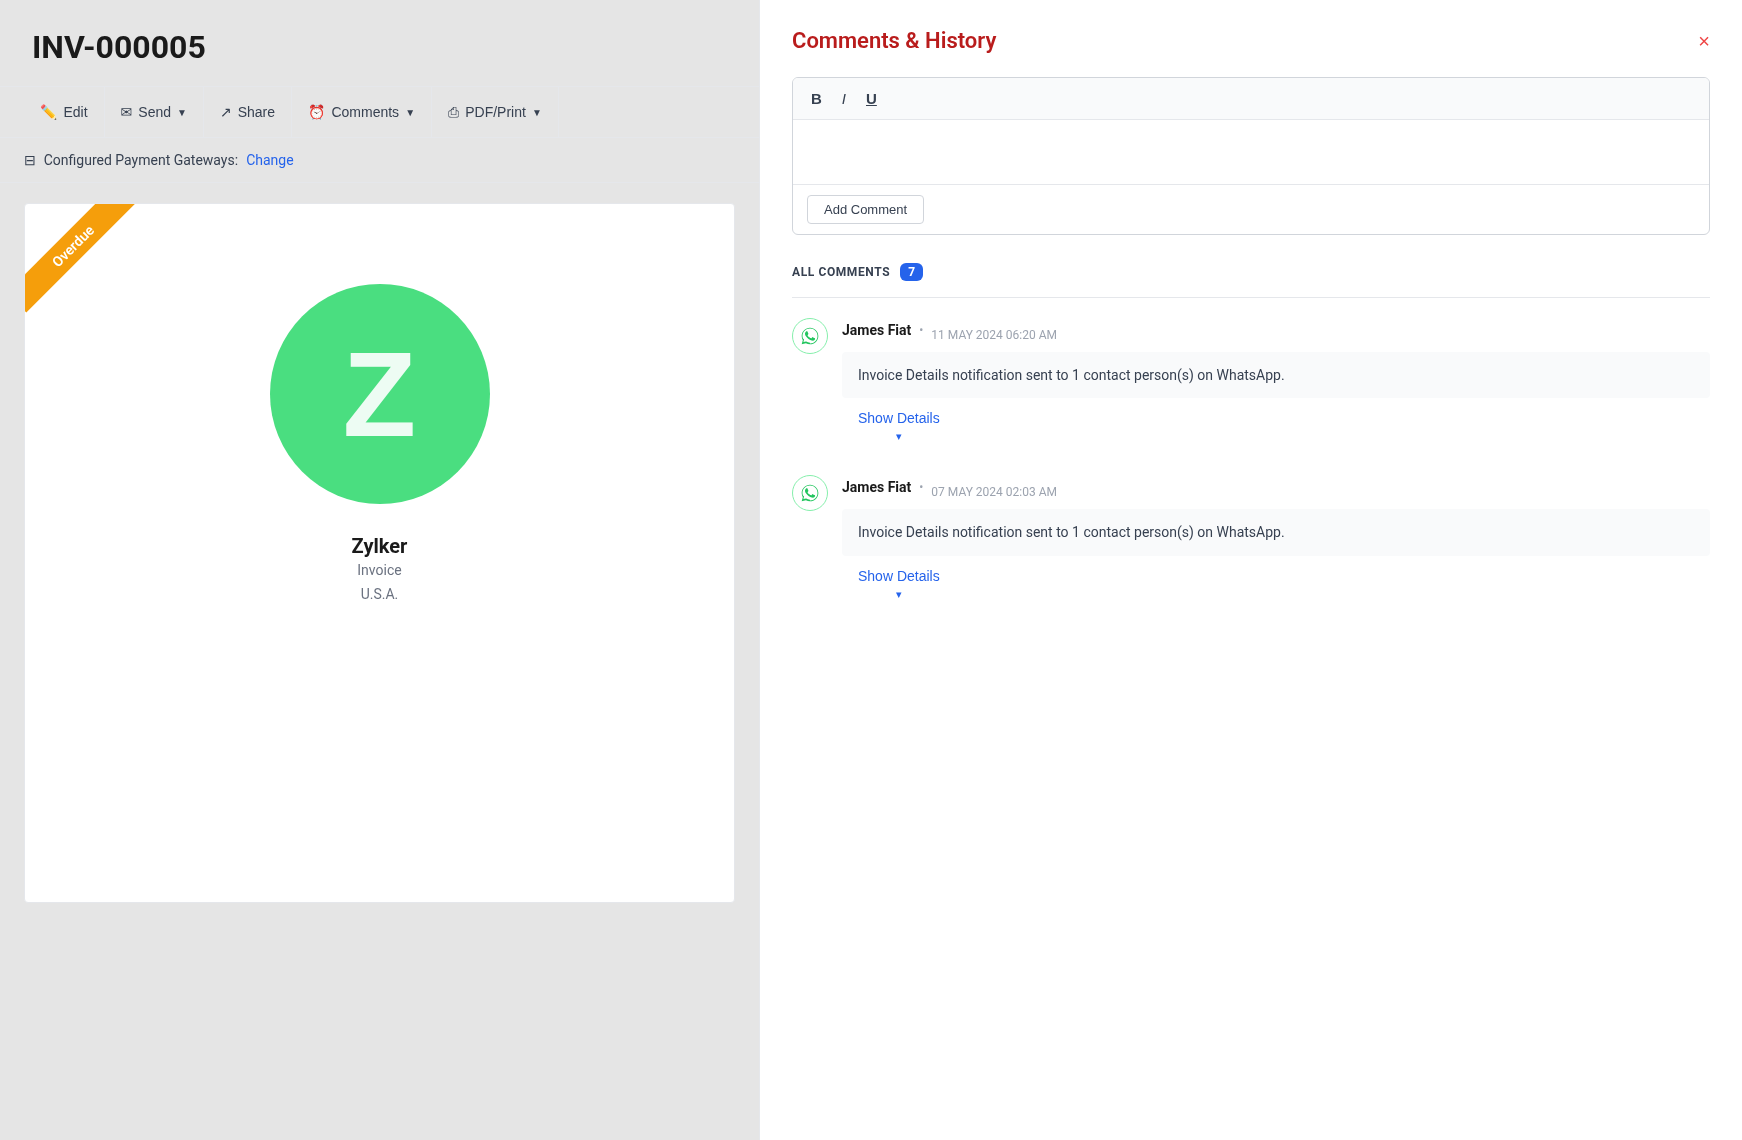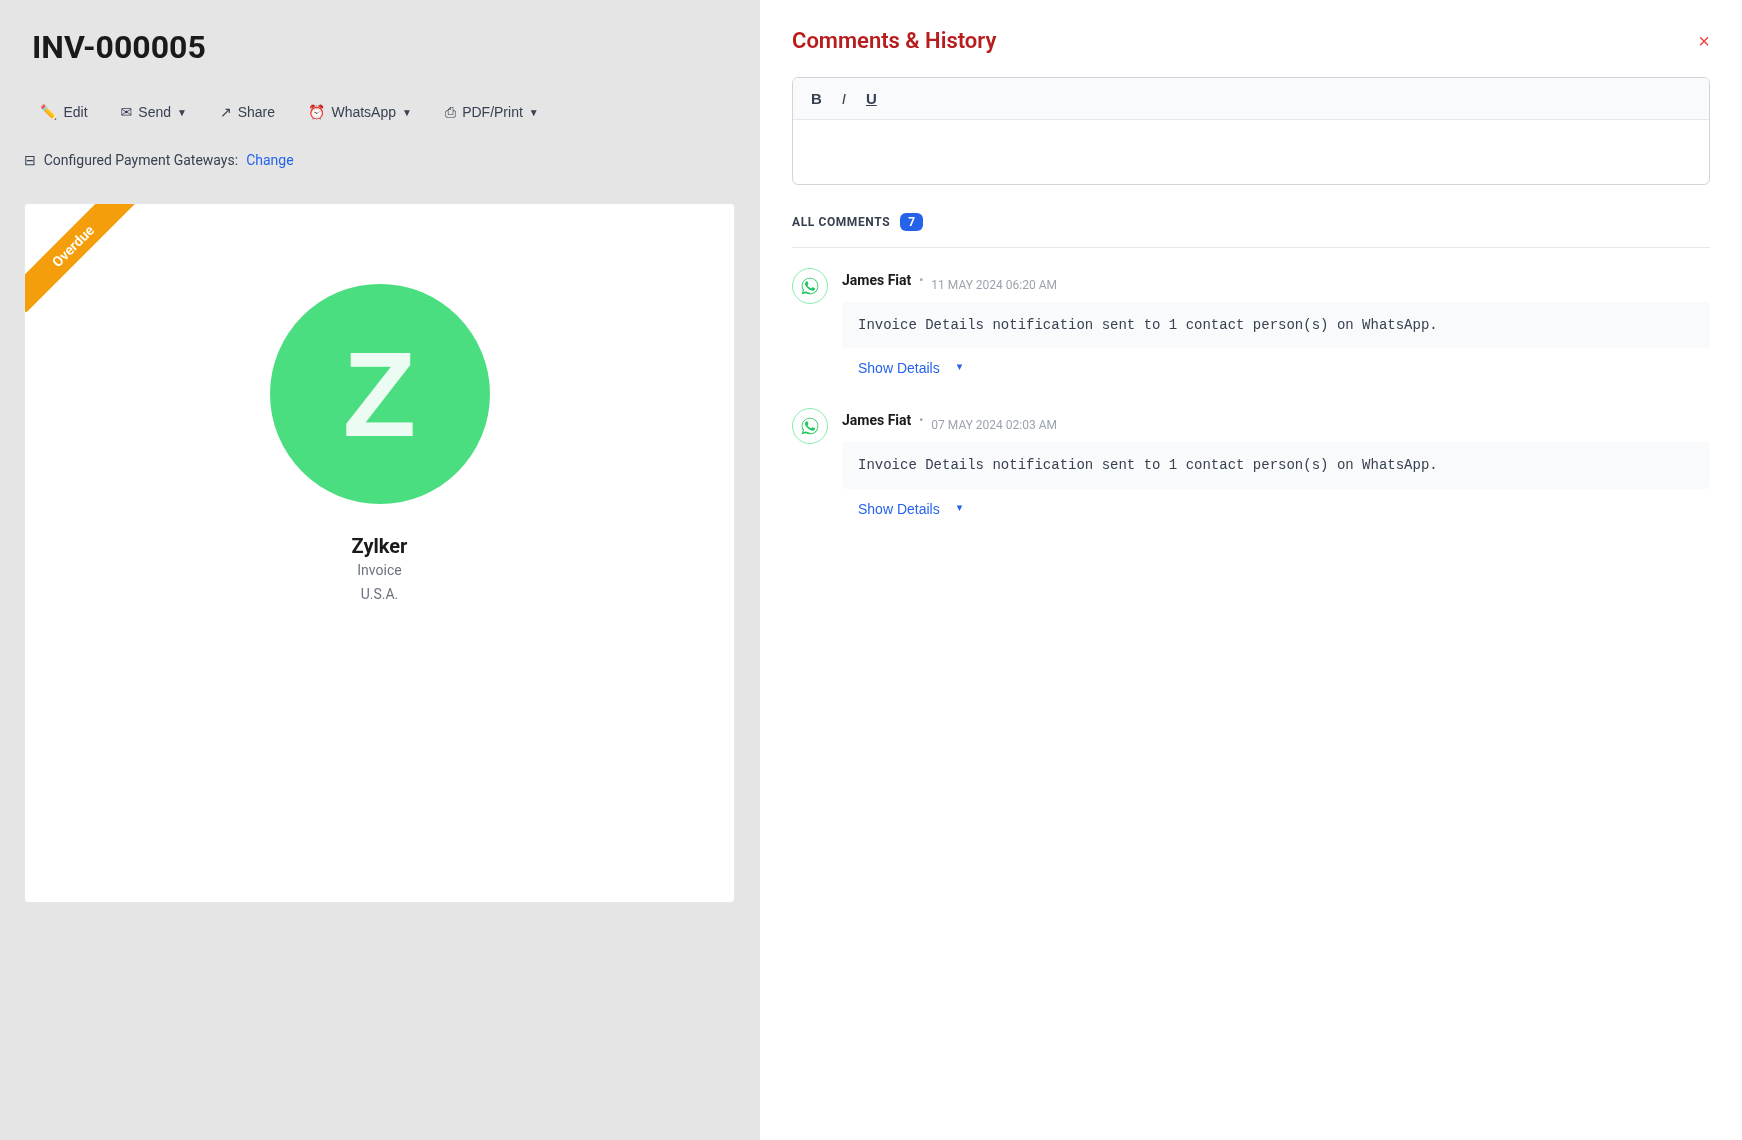--- a/index.html
+++ b/index.html
@@ -275,32 +275,32 @@
       margin-top: 10px;
     }
     .comment-text {
       font-size: 14px;
       color: #374151;
       line-height: 1.6;
       background: #f9fafb;
       padding: 12px 16px;
       border-radius: 4px;
       margin-bottom: 8px;
-      font-family: Liberation Mono, monospace;
     }
     .show-details-btn {
       display: flex;
-      align-items: flex-start;
-      gap: 17px;
+      align-items: center;
+      gap: 4px;
       background: none;
       border: none;
       color: #2563eb;
       font-size: 14px;
       cursor: pointer;
       padding: 4px 16px;
+      flex-direction: column;
     }
     .show-details-btn .chevron { font-size: 11px; }
 
     
     .whatsapp-icon {
       width: 36px;
       height: 36px;
       border-radius: 50%;
       border: 1.5px solid #86efac;
       display: flex;
@@ -332,21 +332,21 @@
       <span>✉</span>
       <span>Send</span>
       <span class="caret">▼</span>
     </button>
     <button class="toolbar-btn">
       <span>↗</span>
       <span>Share</span>
     </button>
     <button class="toolbar-btn">
       <span>⏰</span>
-      <span>WhatsApp</span>
+      <span>Comments</span>
       <span class="caret">▼</span>
     </button>
     <button class="toolbar-btn">
       <span>⎙</span>
       <span>PDF/Print</span>
       <span class="caret">▼</span>
     </button>
   </div>
 
   <div class="payment-bar">
@@ -380,20 +380,23 @@
     <button class="close-btn">×</button>
   </div>
 
   <div class="comment-editor">
     <div class="editor-toolbar">
       <button class="format-btn">B</button>
       <button class="format-btn italic">I</button>
       <button class="format-btn underline">U</button>
     </div>
     <div class="editor-body" contenteditable="true" style=""></div>
+    <div class="editor-footer">
+      <button class="add-comment-btn">Add Comment</button>
+    </div>
   </div>
 
   <div class="comments-header">
     <span class="comments-label">ALL COMMENTS</span>
     <span class="comments-badge">7</span>
   </div>
   <hr class="comments-divider">
 
   <div class="comment-item">
     <div class="whatsapp-icon">

